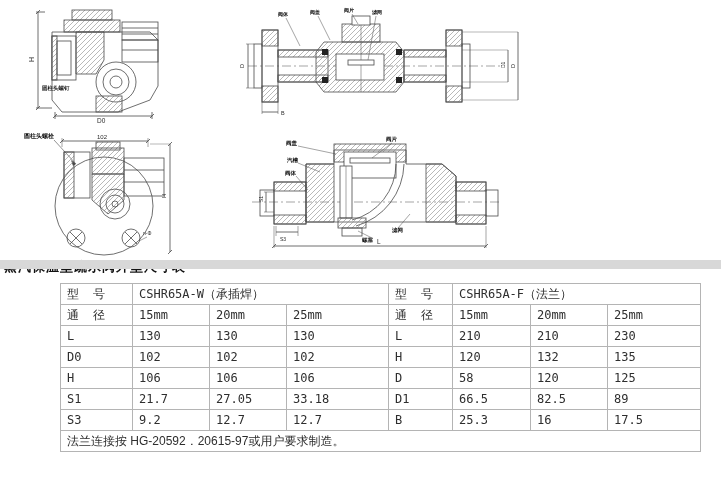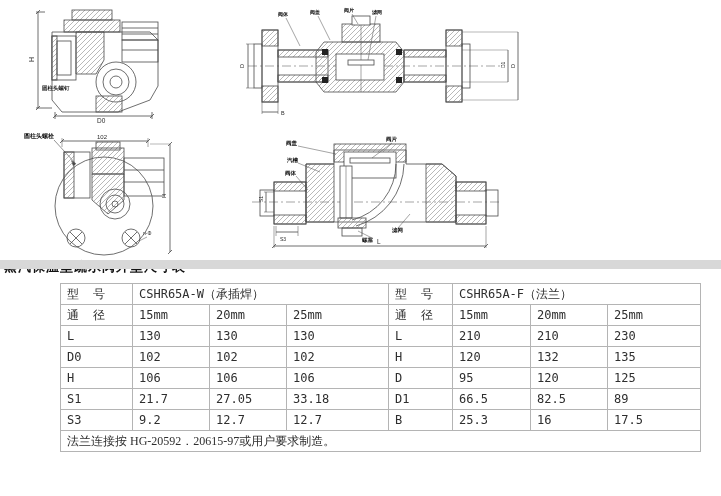--- a/index.html
+++ b/index.html
@@ -7,21 +7,21 @@
         font-family:"Liberation Sans",sans-serif;color:#2b2b2b;}
   .strip-mid{position:absolute;left:0;top:247;width:482px;height:7px;background:#dbdbdb;}
   .strip-bottom{position:absolute;left:0;top:487;width:721px;height:9px;background:#d8d8d8;}
   .doc-title{position:absolute;left:4px;top:258px;font-size:13px;font-weight:bold;color:#111;
              letter-spacing:1px;}
   table.dim{position:absolute;left:60px;top:283px;border-collapse:collapse;table-layout:fixed;
             width:640px;font-size:12px;color:#2e2e2e;padding-left:12px;}
   table.dim td{border:1px solid #b4b4b4;height:20px;padding:0 6px;white-space:nowrap;overflow:hidden;
                font-family:"DejaVu Sans Mono","Liberation Mono",monospace;}
   table.dim td.lab{letter-spacing:1px;font-family:"Liberation Sans",sans-serif;}
-  table.dim td.note{font-family:Liberation Serif, serif;}
+  table.dim td.note{font-family:Liberation Sans, sans-serif;}
   svg text{font-family:"Liberation Sans",sans-serif;fill:#2a2a2a;}
   svg .bold{font-weight:bold;fill:#111;}
 </style>
 </head>
 <body>
 
 <div class="page">
 
   <svg width="721" height="256" viewBox="0 0 721 256">
     <defs>
@@ -279,21 +279,21 @@
         <td>120</td>
         <td>132</td>
         <td>135</td>
       </tr>
       <tr>
         <td>H</td>
         <td>106</td>
         <td>106</td>
         <td>106</td>
         <td>D</td>
-        <td>95</td>
+        <td>58</td>
         <td>120</td>
         <td>125</td>
       </tr>
       <tr>
         <td>S1</td>
         <td>21.7</td>
         <td>27.05</td>
         <td>33.18</td>
         <td>D1</td>
         <td>66.5</td>

